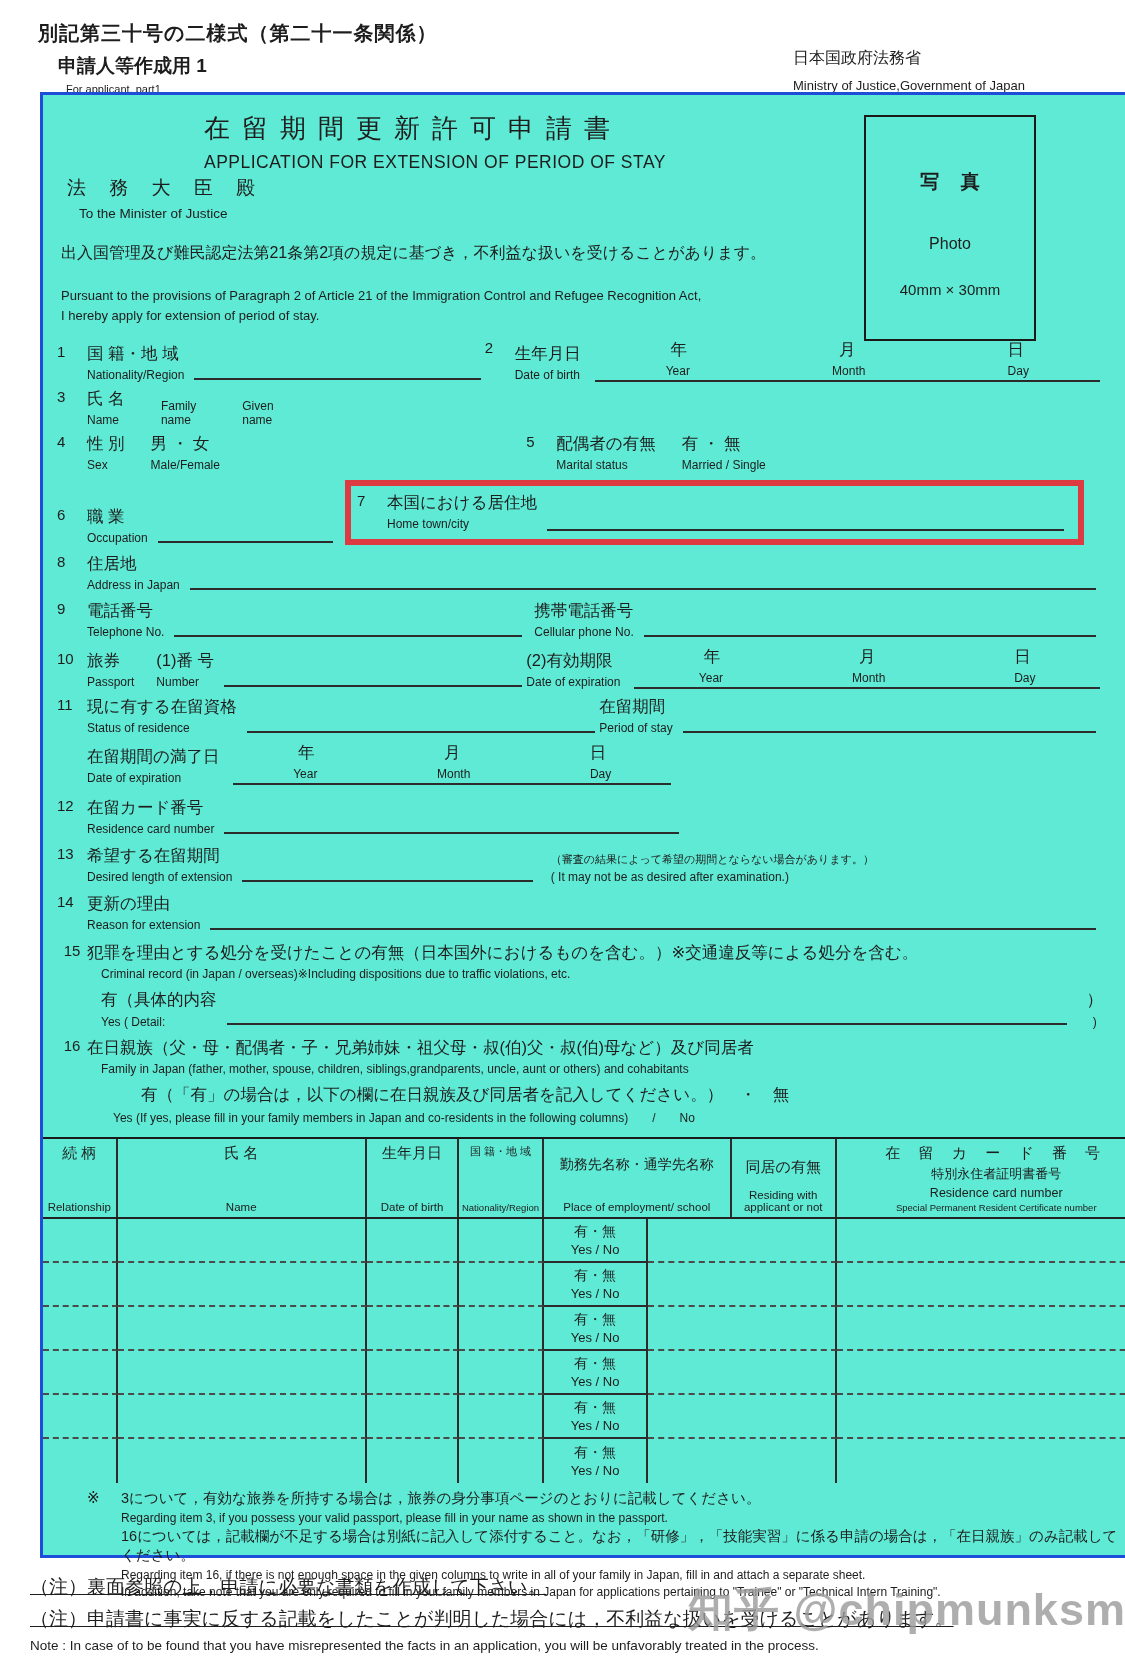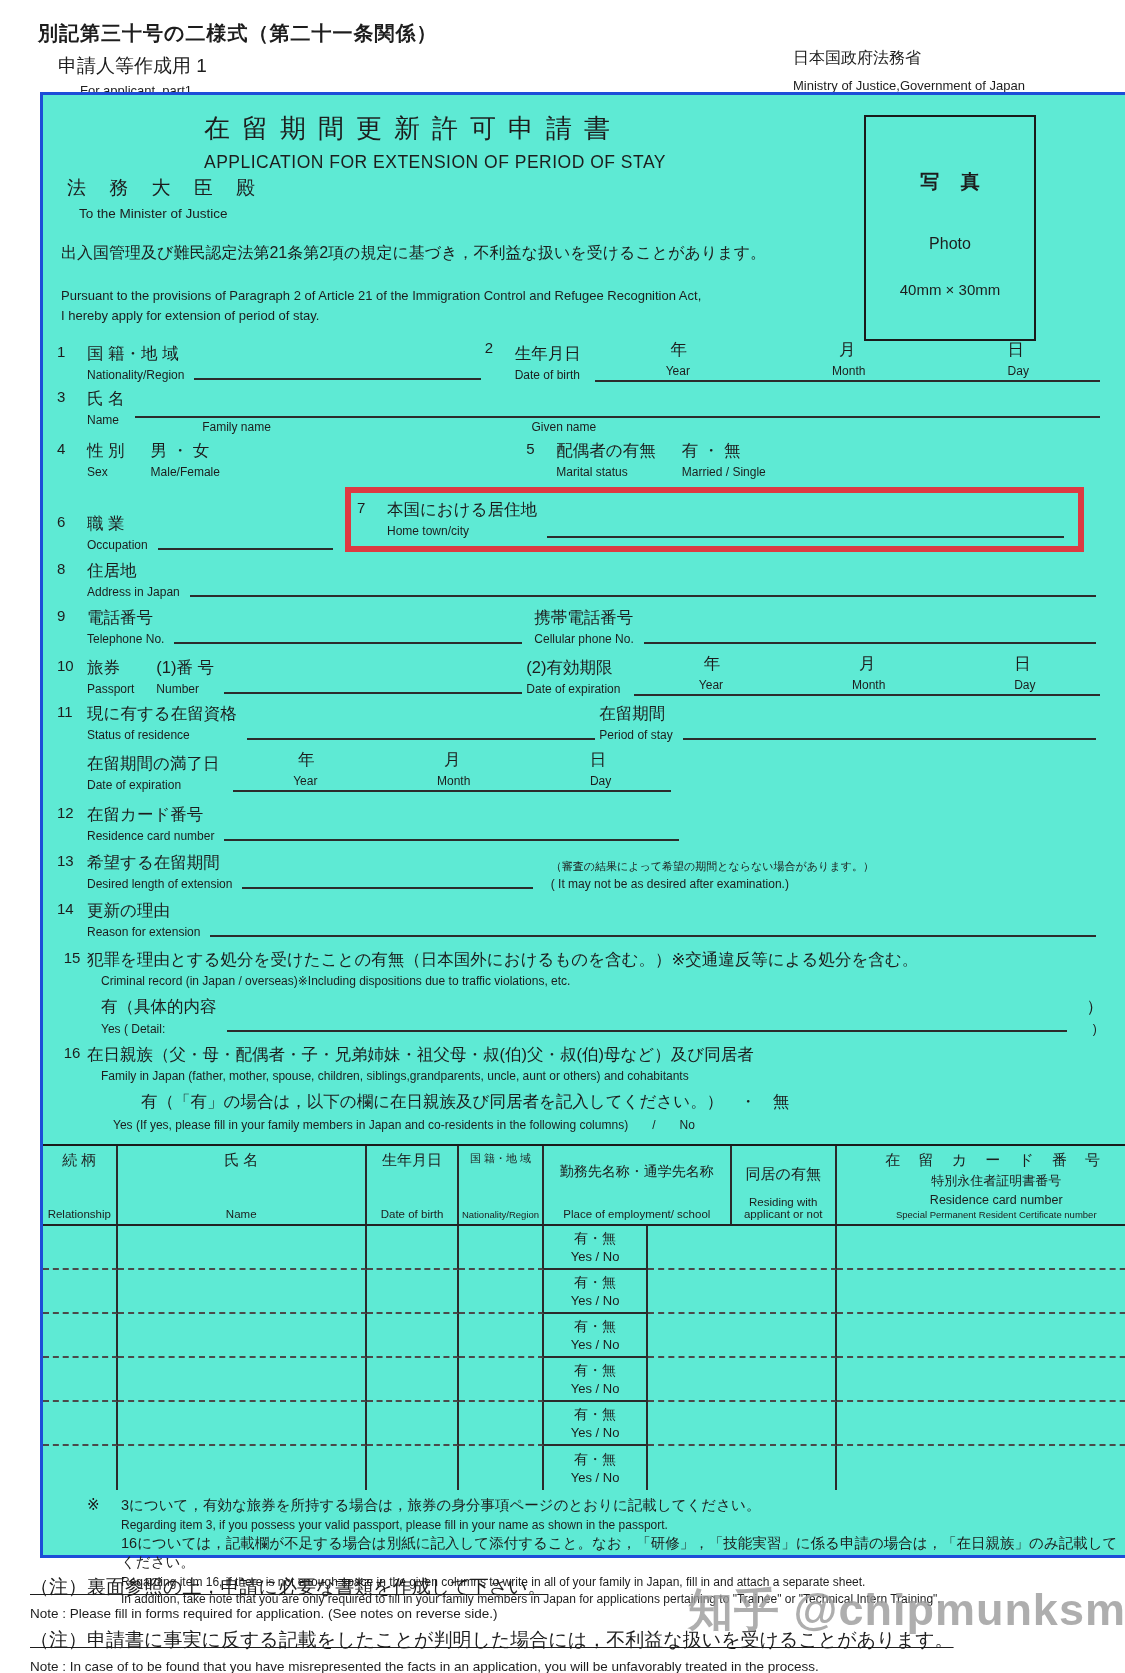--- a/index.html
+++ b/index.html
@@ -7,22 +7,22 @@
   body {
     width:1125px; height:1673px; position:relative;
     font-family:"Liberation Sans","DejaVu Sans",sans-serif;
     color:#1d1d1d; overflow:hidden;
   }
   .ja { font-family:"Liberation Sans","DejaVu Sans",sans-serif; }
 
   
   .tophdr { position:absolute; left:38px; top:20px; right:30px; }
   .form-code { font-size:20px; font-weight:700; letter-spacing:1px; }
-  .for-applicant-ja { font-size:19px; font-weight:400; margin:6px 0 0 20px; }
-  .for-applicant-en { font-size:13px; margin:4px 0 0 42px; }
+  .for-applicant-ja { font-size:19px; font-weight:700; margin:6px 0 0 20px; }
+  .for-applicant-en { font-size:11px; margin:4px 0 0 28px; }
   .ministry { position:absolute; left:755px; top:28px; }
   .ministry-ja { font-size:16px; }
   .ministry-en { font-size:13px; margin-top:9px; }
 
   
   .formbox {
     position:absolute; left:40px; top:92px; width:1119px; height:1466px;
     border:3px solid #1d4ed8; background:#5eead4;
   }
   .titleblock { position:absolute; top:16px; left:0; width:740px; text-align:center; }
@@ -58,21 +58,21 @@
   .opts { margin-left:26px; }
   .opts .l-ja { font-size:16.5px; white-space:nowrap; }
   .opts .l-en { font-size:12px; margin-top:3px; white-space:nowrap; }
   .dgrid { flex:1 1 auto; border-bottom:2px solid #2c2c2c; margin-left:14px; padding-bottom:2px; }
   .dg-ja { display:flex; justify-content:space-around; font-size:16.5px; }
   .dg-en { display:flex; justify-content:space-around; font-size:12px; margin-top:3px; }
 
   .mb6{margin-bottom:6px} .mb7{margin-bottom:7px} .mb8{margin-bottom:8px}
   .mb9{margin-bottom:9px} .mb10{margin-bottom:10px} .mb12{margin-bottom:12px}
 
-  .namewrap { flex:1 1 auto; display:flex; flex-direction:column; margin-left:10px; }
+  .namewrap { flex:1 1 auto; display:flex; flex-direction:row; margin-left:10px;gap:17px; }
   .nameline { border-bottom:2.5px solid #2c2c2c; height:30px; }
   .namesubs { display:flex; font-size:12px; margin-top:2px; }
   .sub-family { margin-left:7%; }
   .sub-given  { margin-left:27%; }
 
   .redbox {
     flex:1 1 auto; display:flex; align-items:flex-end;
     border:6px solid #dd3a42; margin:0 10px 0 8px; padding:6px 10px 8px 6px;
   }
   .redbox .uline { margin-bottom:0; }
@@ -554,18 +554,17 @@
       <div class="bn-ja ja">16については，記載欄が不足する場合は別紙に記入して添付すること。なお，「研修」，「技能実習」に係る申請の場合は，「在日親族」のみ記載してください。</div>
       <div class="bn-en">Regarding item 16, if there is not enough space in the given columns to write in all of your family in Japan, fill in and attach a separate sheet.</div>
       <div class="bn-en">In addition, take note that you are only required to fill in your family members in Japan for applications pertaining to "Trainee" or "Technical Intern Training".</div>
     </div>
 
   </div>
 </div>
 
 <div class="footnotes">
   <div class="fn-ja ja">（注）裏面参照の上，申請に必要な書類を作成して下さい。</div>
-  <div class="fn-en">Note : Please fill in forms required for application. (See notes on reverse side.)</div>
   <div class="fn-ja ja">（注）申請書に事実に反する記載をしたことが判明した場合には，不利益な扱いを受けることがあります。</div>
   <div class="fn-en">Note :  In case of to be found that you have misrepresented the facts in an application, you will be unfavorably treated in the process.</div>
 </div>
 
 <div class="watermark">知乎 @chipmunksmilk</div>
 
 </body></html>

